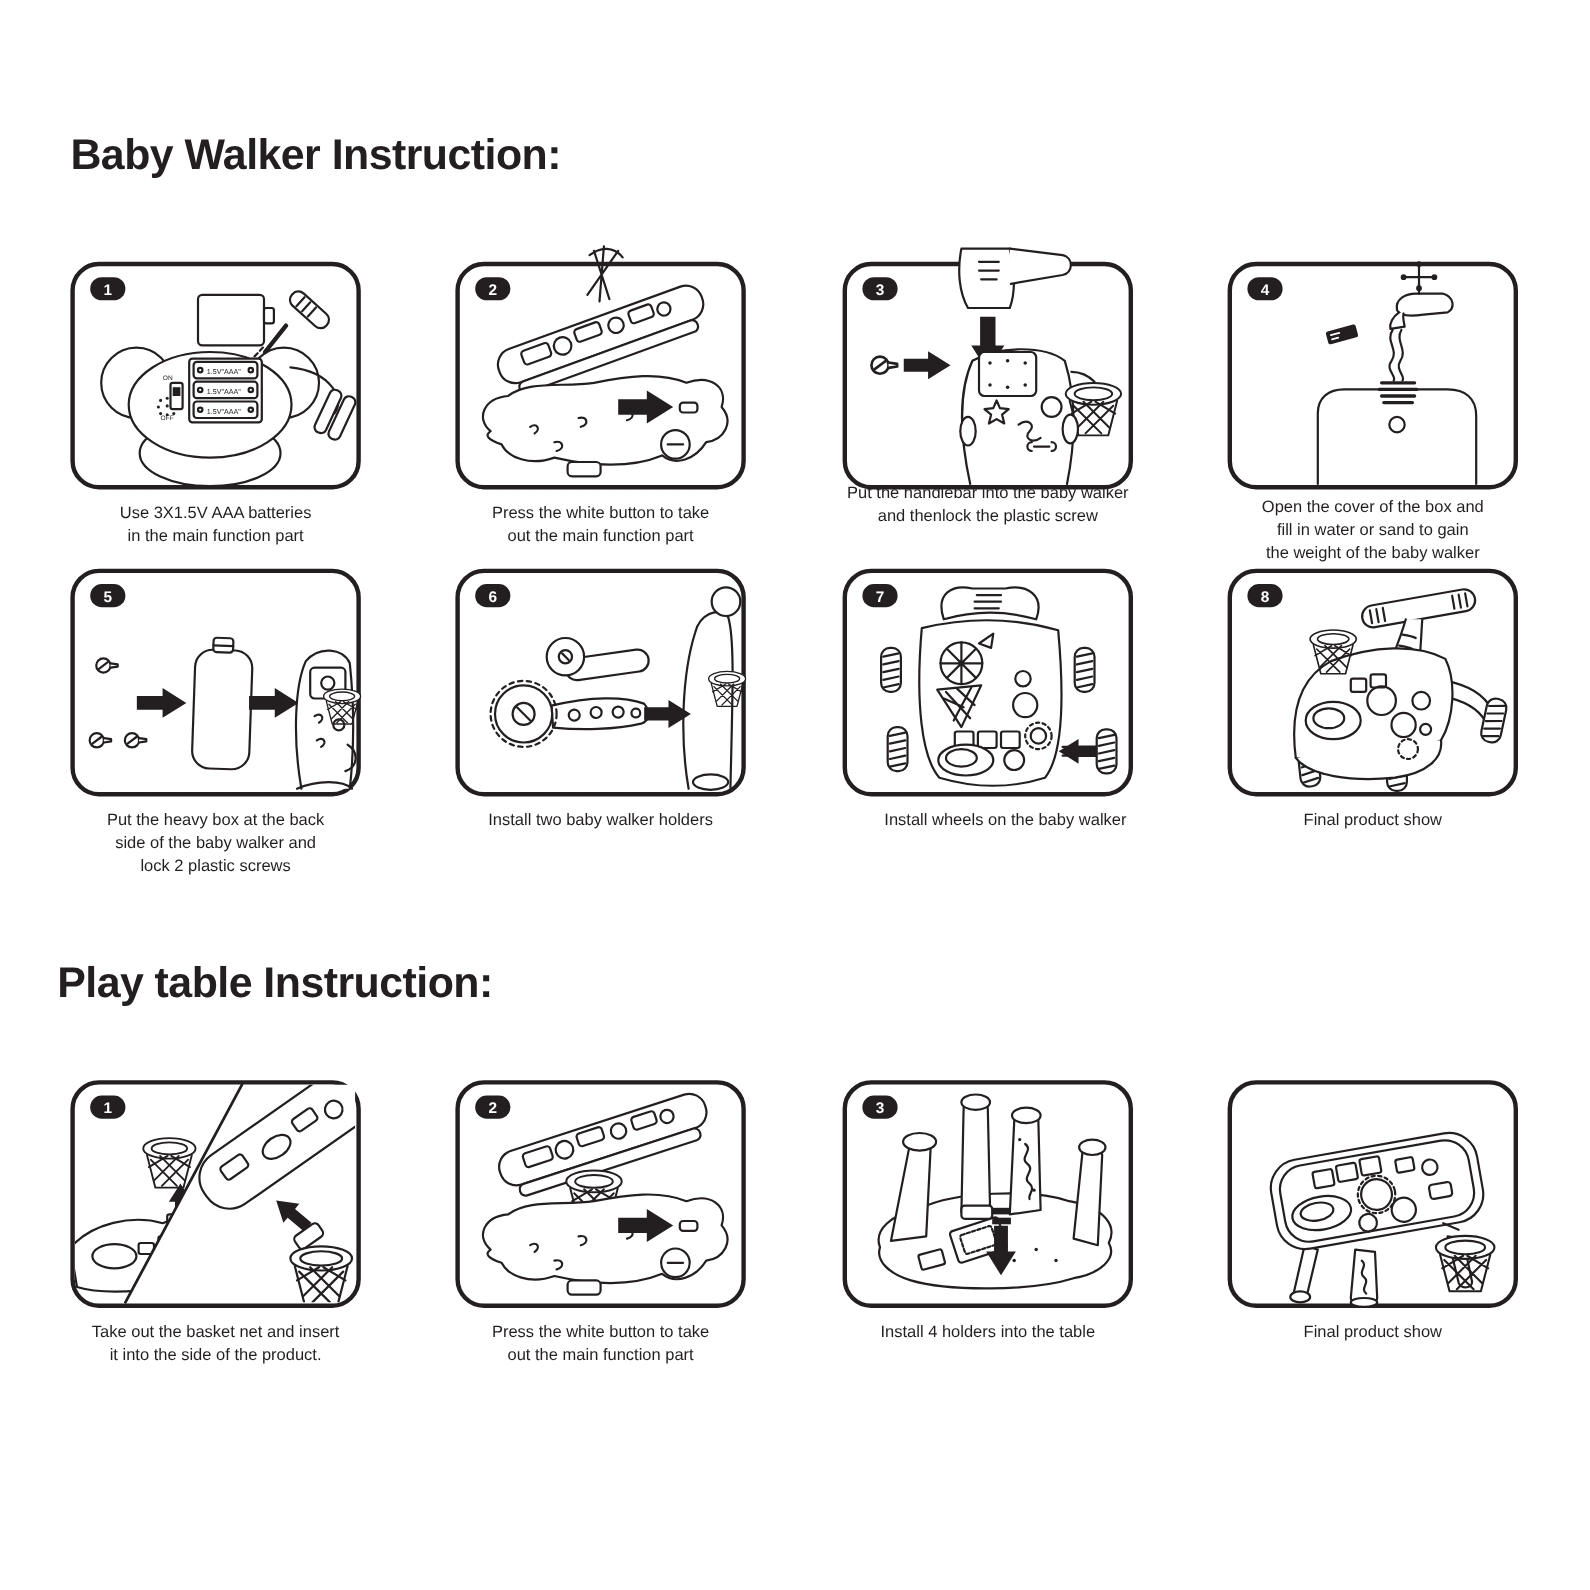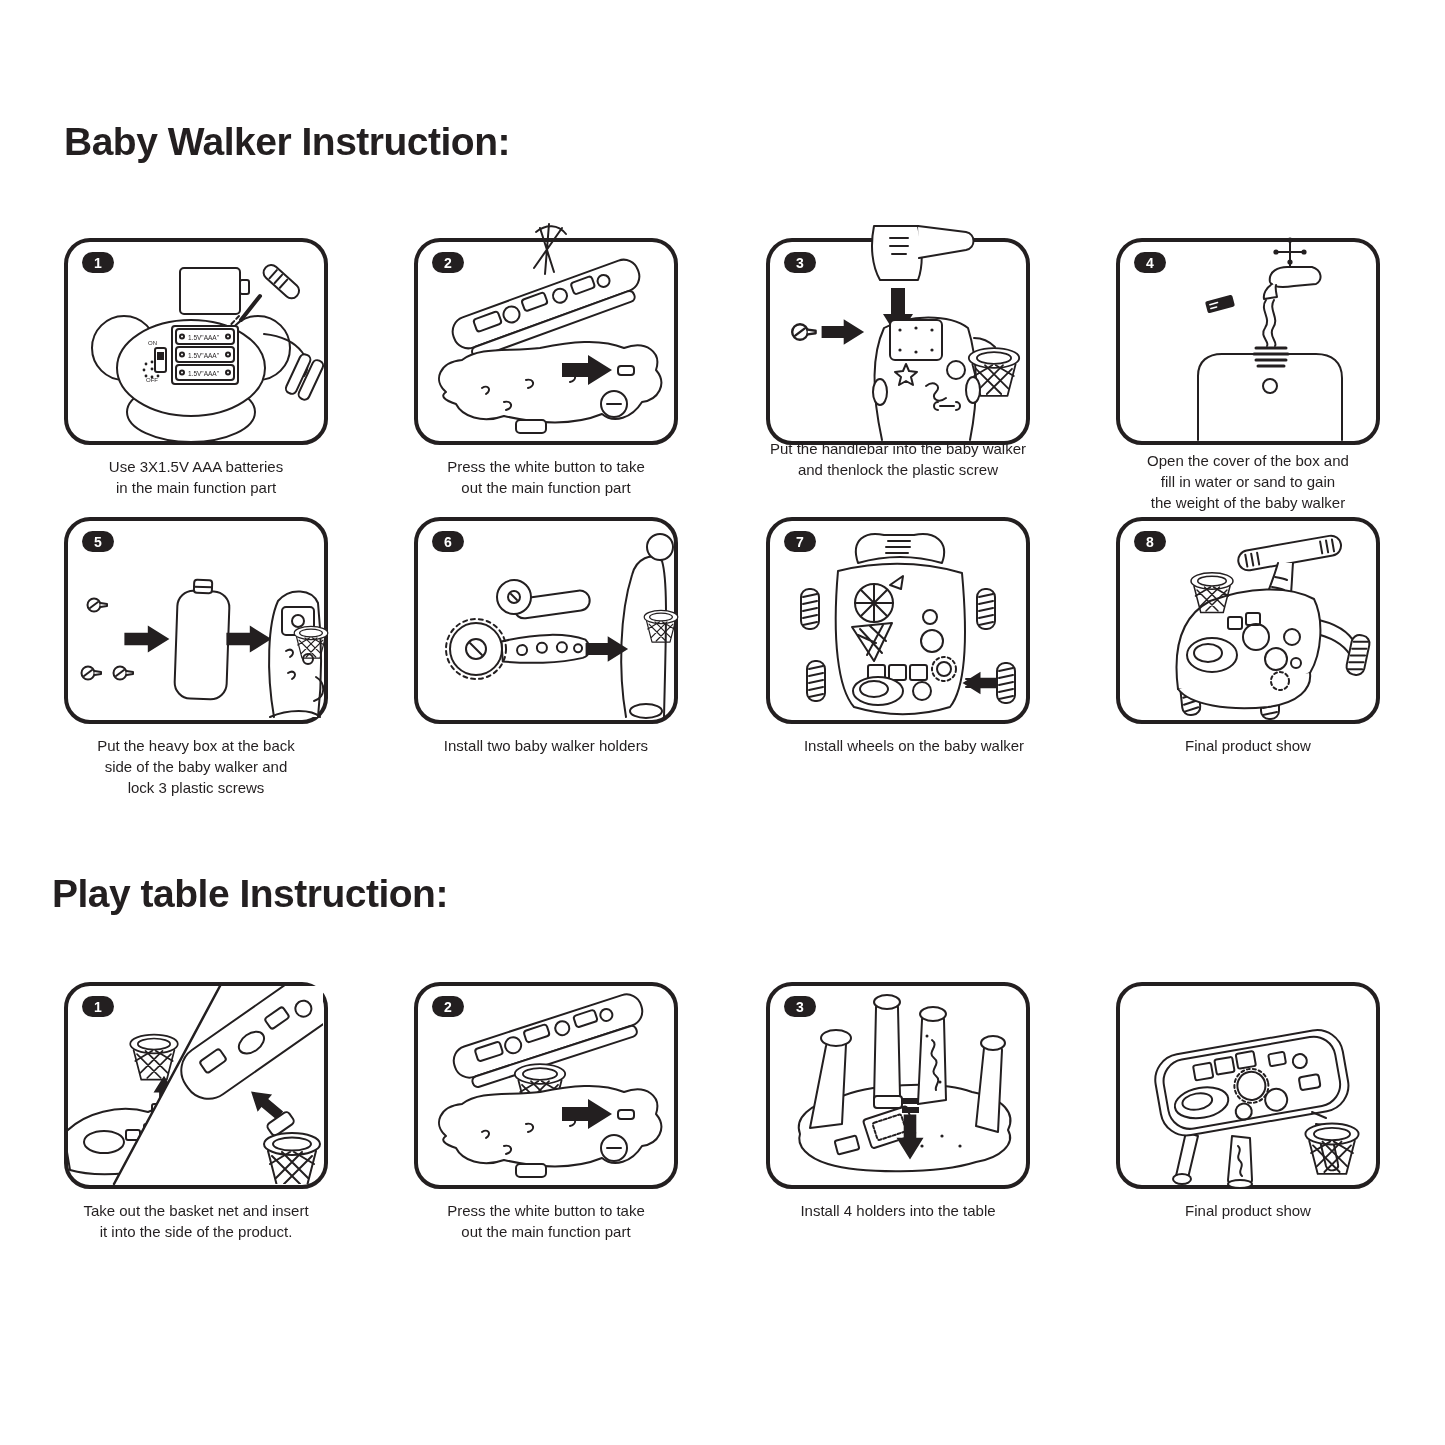--- a/index.html
+++ b/index.html
@@ -329,21 +329,21 @@
 <div class="caption" style="left:364px;top:456px">Press the white button to take
 out the main function part</div>
 <div class="caption" style="left:716px;top:438px">Put the handlebar into the baby walker
 and thenlock the plastic screw</div>
 <div class="caption" style="left:1066px;top:450px">Open the cover of the box and
 fill in water or sand to gain
 the weight of the baby walker</div>
 
 <div class="caption" style="left:14px;top:735px">Put the heavy box at the back
 side of the baby walker and
-lock 3 plastic screws</div>
+lock 2 plastic screws</div>
 <div class="caption" style="left:364px;top:735px">Install two baby walker holders</div>
 <div class="caption" style="left:732px;top:735px">Install wheels on the baby walker</div>
 <div class="caption" style="left:1066px;top:735px">Final product show</div>
 
 <div class="sec-title" style="left:52px;top:872px">Play table Instruction:</div>
 
 <div class="panel" style="left:64px;top:982px">
   <div class="badge">1</div>
   <svg class="art" viewBox="0 0 255 198">
     <defs>

